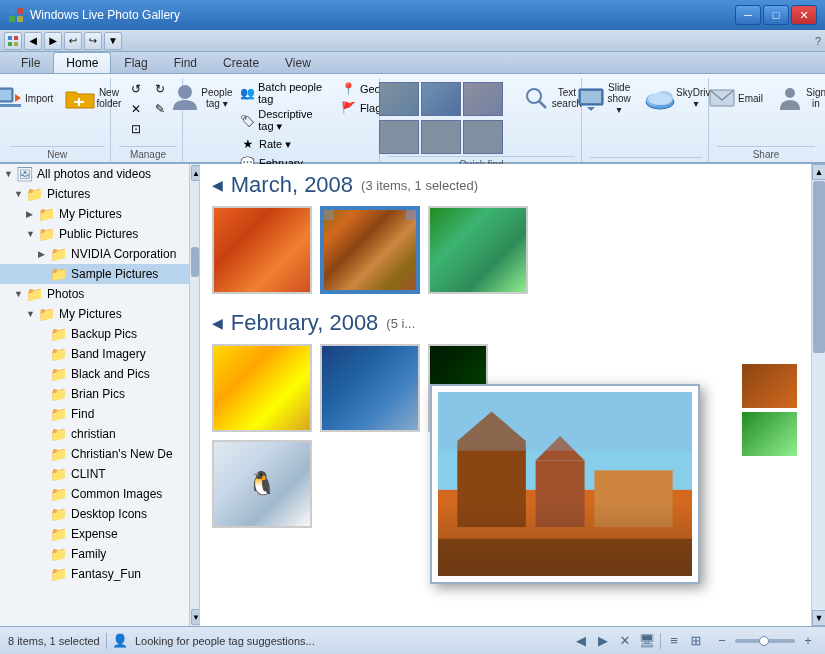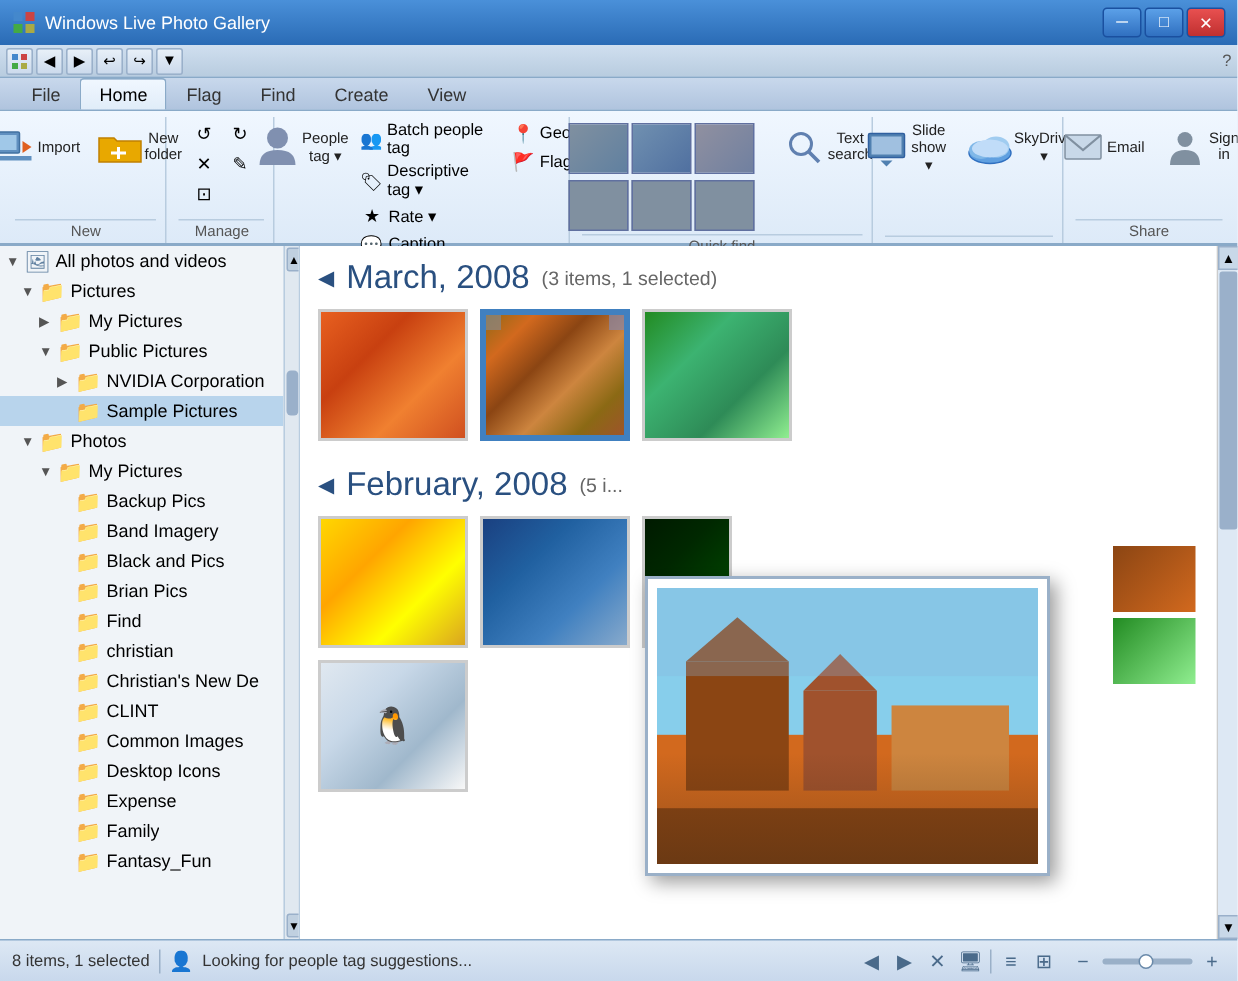--- a/index.html
+++ b/index.html
@@ -353,21 +353,21 @@
         <div class="ribbon-small-btn split-btn">
           <div class="ribbon-small-icon">🏷</div>
           <span>Descriptive tag ▾</span>
         </div>
         <div class="ribbon-small-btn split-btn">
           <div class="ribbon-small-icon">★</div>
           <span>Rate ▾</span>
         </div>
         <div class="ribbon-small-btn split-btn">
           <div class="ribbon-small-icon">💬</div>
-          <span>Caption</span>
+          <span>February</span>
         </div>
       </div>
       <div class="ribbon-separator"></div>
       <div class="ribbon-small-btns">
         <div class="ribbon-small-btn">
           <div class="ribbon-small-icon">📍</div>
           <span>Geotag</span>
         </div>
         <div class="ribbon-small-btn">
           <div class="ribbon-small-icon">🚩</div>

